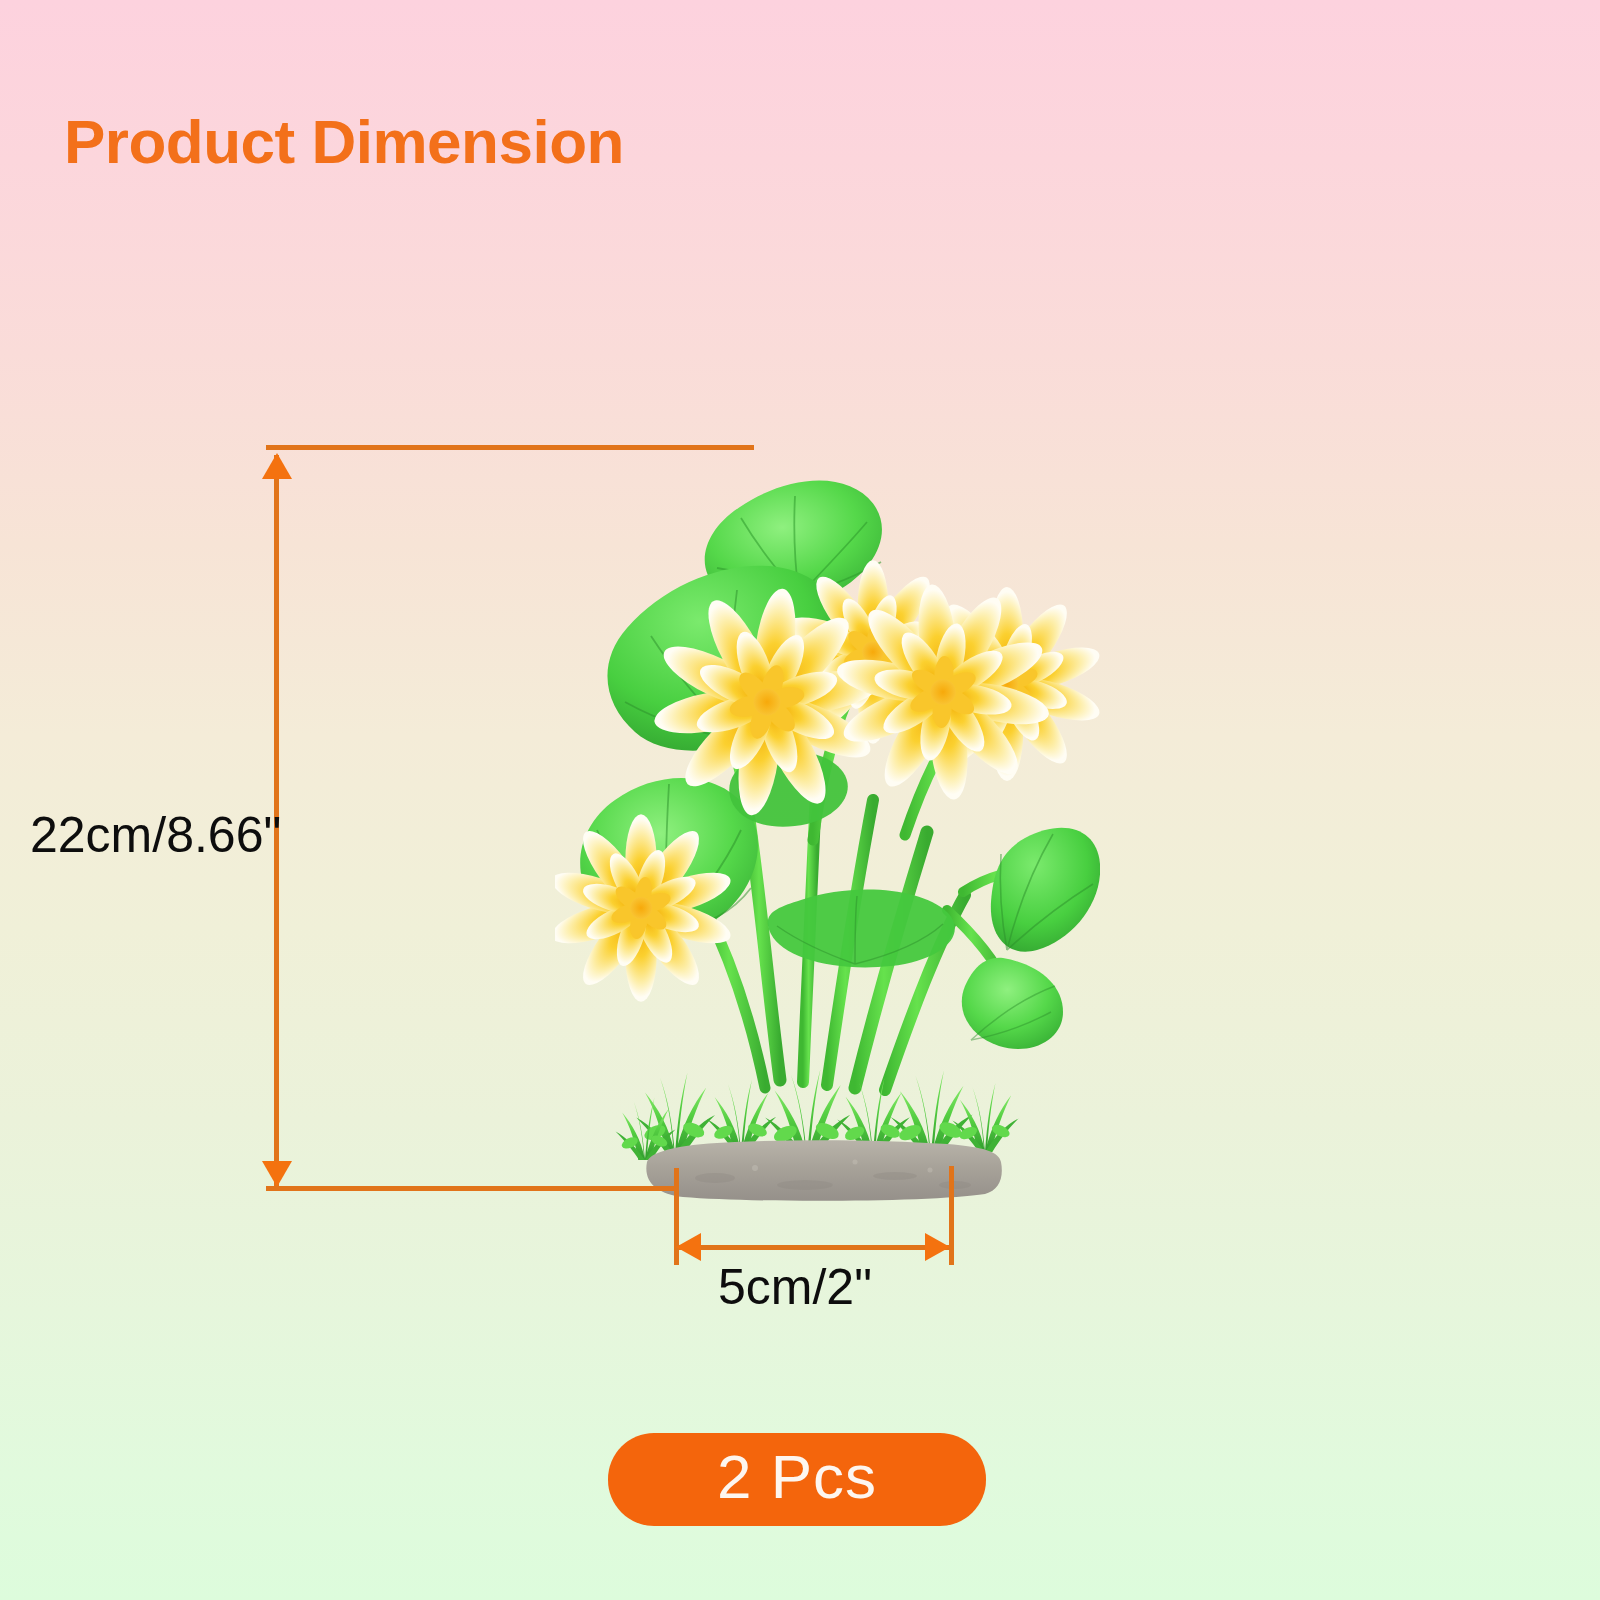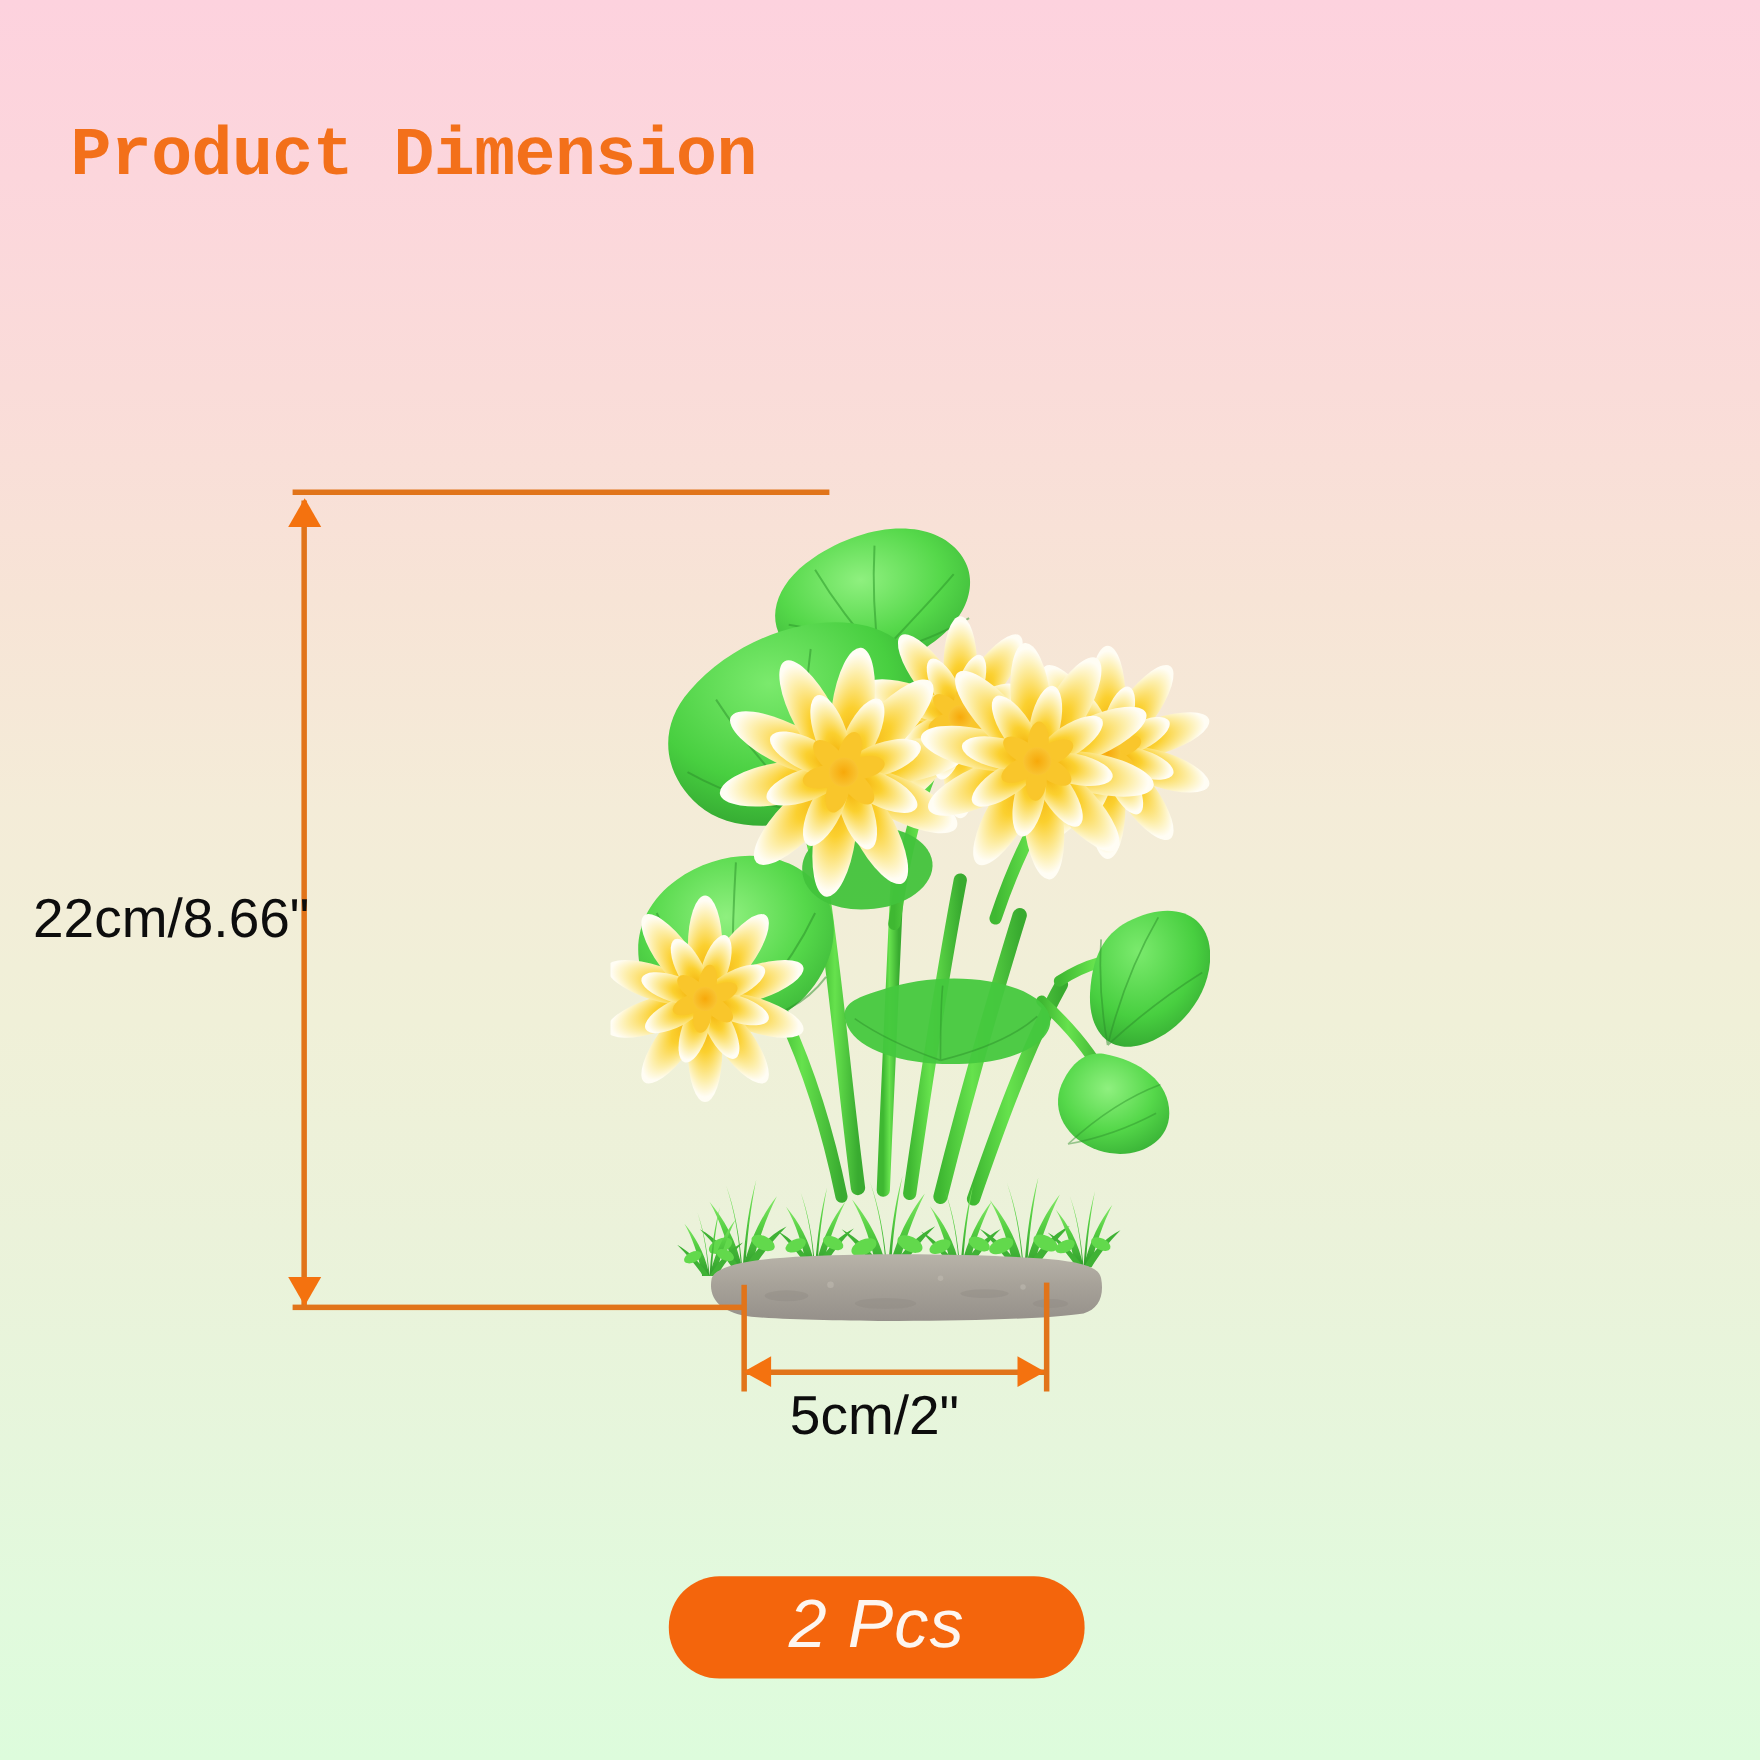--- a/index.html
+++ b/index.html
@@ -25,21 +25,20 @@
 
   
   .title {
     position:absolute;
     left:64px; top:106px;
     font-size:62px;
     font-weight:bold;
     color:#f3701a;
     letter-spacing:-0.5px;
     white-space:nowrap;
-    font-family:Liberation Mono, monospace;
   }
 
   
   .dim-line { position:absolute; background:#e1741a; }
   .ext-h { height:5px; }
   .ext-v { width:5px; }
 
   
   #ext-top  { left:266px; top:445px; width:488px; height:5px; }
   
@@ -98,21 +97,20 @@
     background:#f4650c;
     border-radius:46px;
     display:flex; align-items:center; justify-content:center;
   }
   .badge span {
     color:#fdf6f0;
     font-size:62px;
     letter-spacing:1px;
     line-height:1;
     padding-bottom:5px;
-    font-style:italic;
   }
 
   
   #product { position:absolute; left:555px; top:440px; width:545px; height:765px; }
 </style>
 </head>
 <body>
 
 <div class="stage">
 

